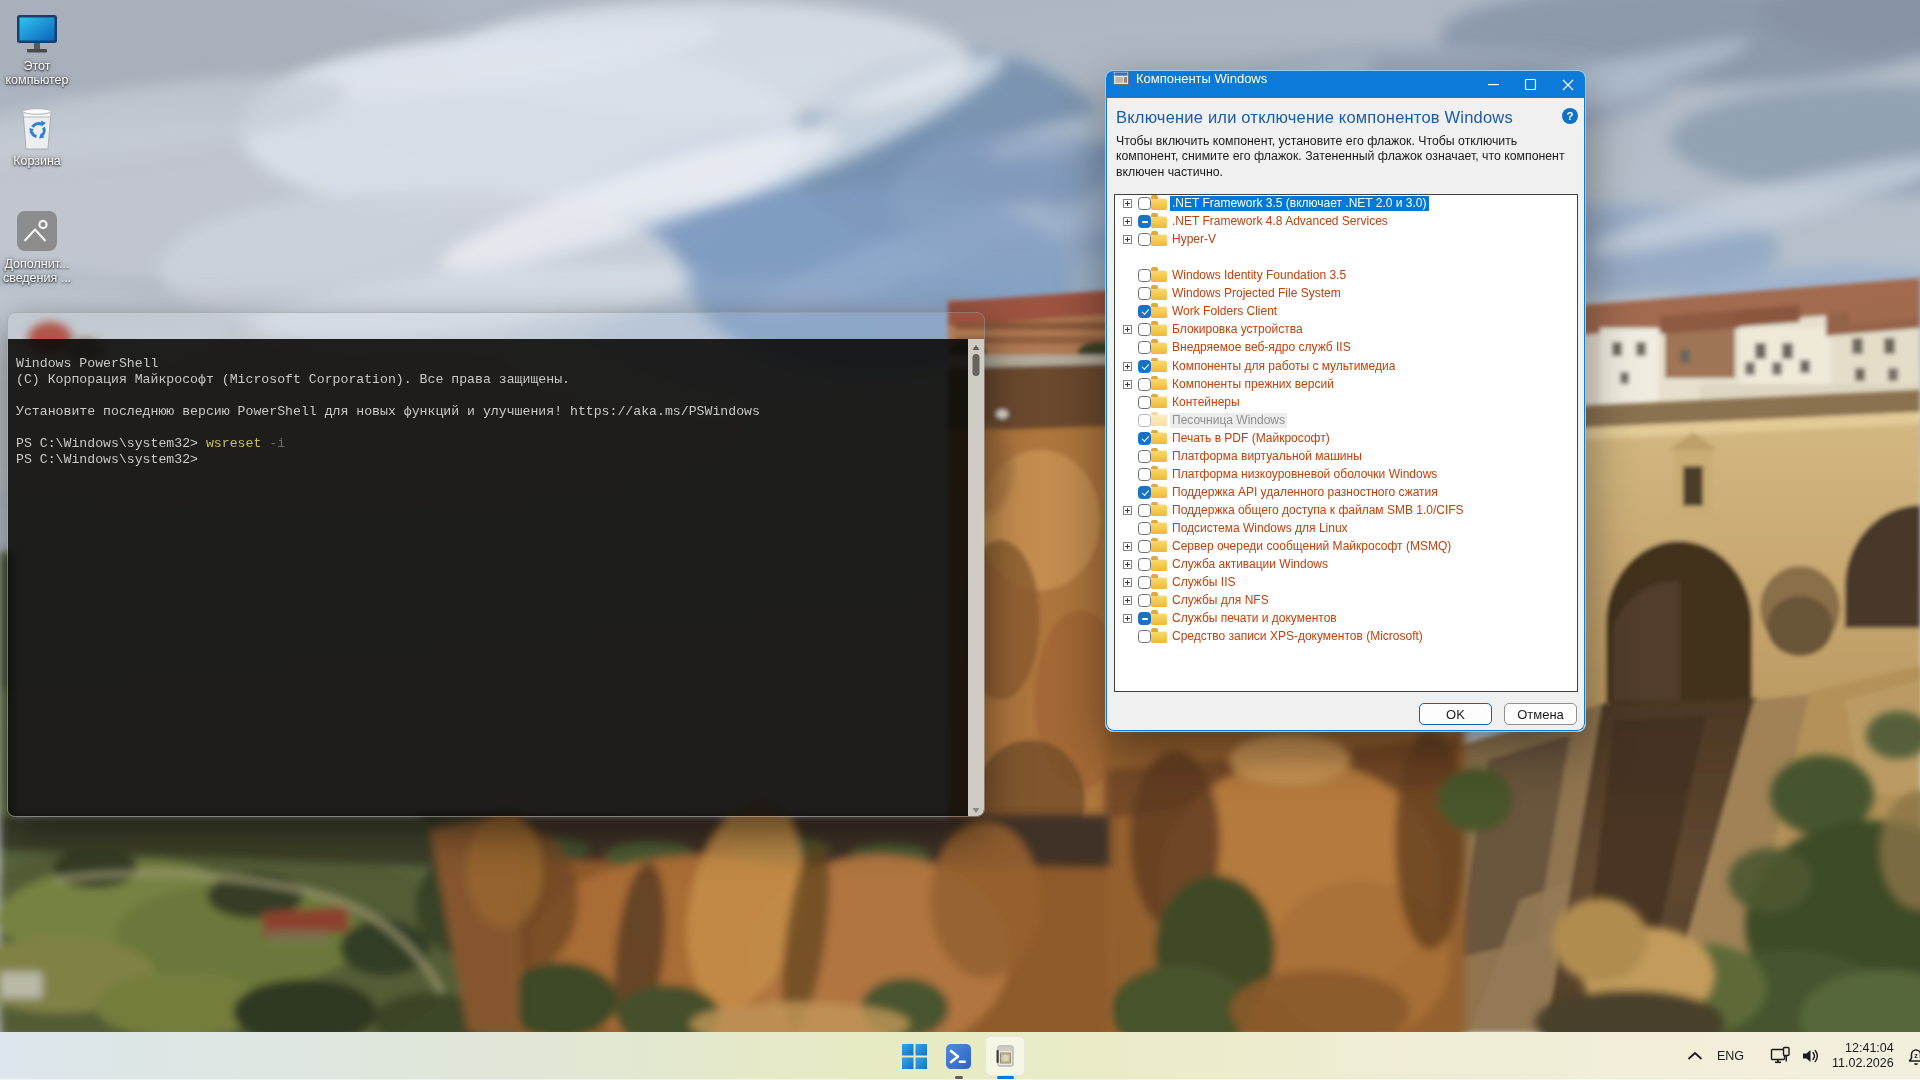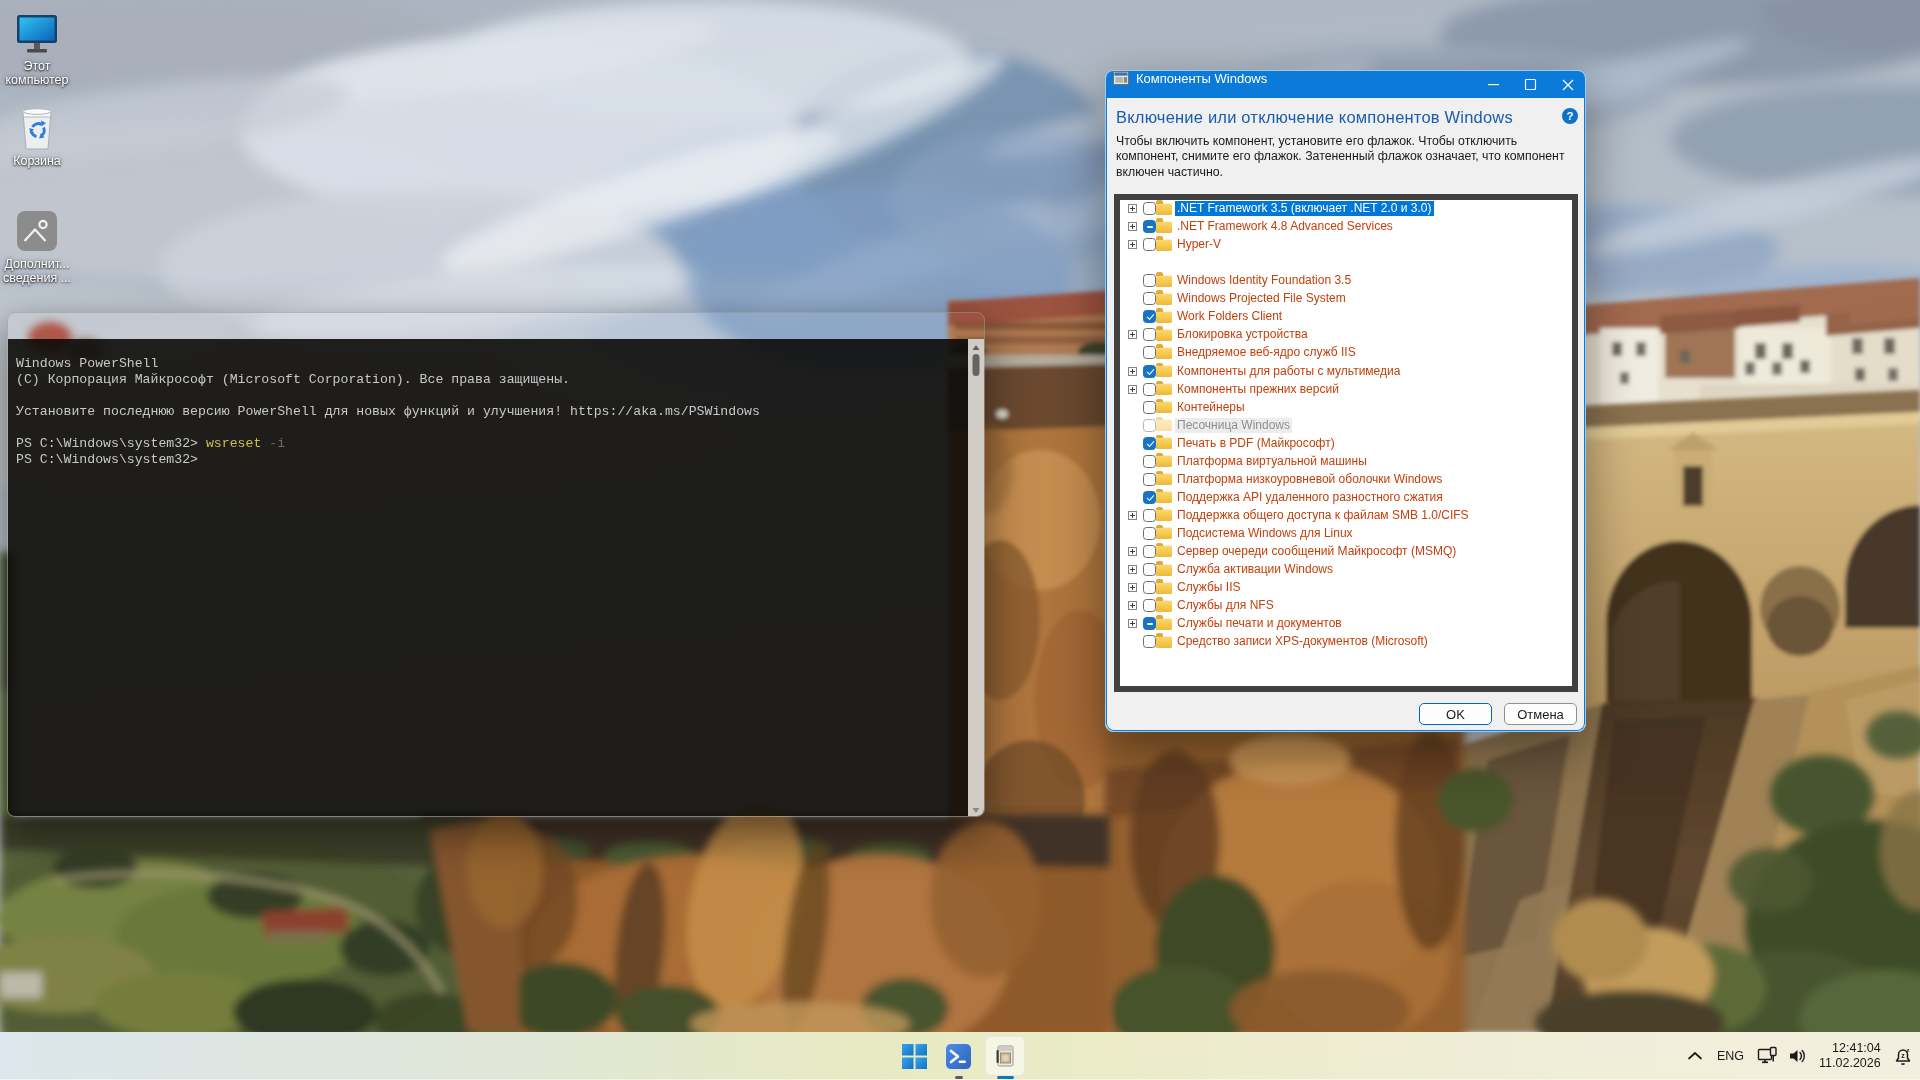--- a/index.html
+++ b/index.html
@@ -14,21 +14,21 @@
 #pstext{font-family:"Liberation Mono",monospace;font-size:13.2px;line-height:16px;color:#c8c8c8;padding:17px 0 0 8px;white-space:pre}
 #psscroll{position:absolute;top:26px;right:0;width:16px;bottom:0;background:rgba(225,221,214,.92)}
 .capt{display:flex;gap:24px;margin-left:auto;margin-right:14px;align-items:center}
 
 #dlg{position:absolute;left:1105px;top:70px;width:481px;height:662px;background:#f0f0f0;border-radius:8px;overflow:hidden;box-shadow:0 18px 50px rgba(0,0,0,.42);border:1px solid #9ccaec}
 #dlgtitle{position:absolute;left:0;top:0;right:0;height:27px;background:#0b7ad8;display:flex;color:#fff;font-size:13px}
 #dlgbody{position:absolute;left:0;top:27px;right:0;bottom:0;background:#f0f0f0;border:1.5px solid #0b7ad8;border-top:none;border-radius:0 0 8px 8px}
 #dhead{position:absolute;left:10px;top:37px;font-size:16.5px;color:#1a5dab;letter-spacing:.2px}
 #dpara{position:absolute;left:10px;top:63px;width:468px;font-size:12.3px;line-height:15.4px;color:#1b1b1b}
 #dhelp{position:absolute;left:456px;top:37px;width:16px;height:16px;border-radius:50%;background:#0d72c8;color:#fff;font-size:11.5px;font-weight:bold;display:flex;align-items:center;justify-content:center}
-#dlist{position:absolute;left:8px;top:123px;width:464px;height:498px;background:#fff;border:6px solid #404040;overflow:hidden}
+#dlist{position:absolute;left:8px;top:123px;width:464px;height:498px;background:#fff;border:1px solid #404040;overflow:hidden}
 .row{position:absolute;left:0;width:100%;height:18px}
 .exp{position:absolute;left:8px;top:4.5px;width:9px;height:9px;border:1px solid #848484;background:#fff}
 .exp:before{content:"";position:absolute;left:1px;top:3px;width:5px;height:1px;background:#3c3c3c}
 .exp.pl:after{content:"";position:absolute;left:3px;top:1px;width:1px;height:5px;background:#3c3c3c}
 .cb{position:absolute;left:23px;top:2.5px;width:13px;height:13px;border:1px solid #6e6e6e;border-radius:3.5px;background:#fdfdfd}
 .cb.on{background:#1873c5;border-color:#1873c5}
 .cb.on:before{content:"";position:absolute;left:2.5px;top:3px;width:6px;height:3.2px;border-left:1.6px solid #fff;border-bottom:1.6px solid #fff;transform:rotate(-48deg)}
 .cb.ind{background:#1873c5;border-color:#1873c5}
 .cb.ind:before{content:"";position:absolute;left:2.5px;top:5px;width:6px;height:1.8px;background:#fff;border-radius:1px}
 .cb.dim{border-color:#b5b5b5}
@@ -514,21 +514,21 @@
 <rect x="4.5" y="7" width="2.2" height="13" rx="1" fill="#3c3c3c"></rect>
 </svg>
 <div style="position:absolute;left:11px;bottom:-4px;width:17px;height:3.2px;border-radius:2px;background:#0c77cf"></div>
 </div>
 </div>
 <div style="position:absolute;left:955px;top:44px;width:8px;height:3px;border-radius:2px;background:#5c5c58"></div>
 <div class="tray" style="left:1684px;gap:0">
 <svg width="22" height="22" viewBox="0 0 22 22" style="margin-right:11px">
           <path d="M5,13.5 L11,8 L17,13.5" fill="none" stroke="#1b1b1b" stroke-width="1.7" stroke-linecap="round" stroke-linejoin="round"></path>
         </svg>
-<span style="margin-right:13px;font-size:12.5px">ENG</span>
+<span style="margin-right:26px;font-size:12.5px">ENG</span>
 <svg width="21" height="20" viewBox="0 0 21 20" style="margin-right:9px">
 <rect x="1.5" y="3.5" width="13" height="10" rx="1" fill="none" stroke="#1b1b1b" stroke-width="1.4"></rect>
 <rect x="5" y="15.5" width="6" height="1.6" fill="#1b1b1b"></rect>
           <rect x="7.2" y="13.5" width="1.6" height="2.5" fill="#1b1b1b"></rect>
 <rect x="13.5" y="1.5" width="5.5" height="8" rx="1" fill="#efeada" stroke="#1b1b1b" stroke-width="1.4"></rect>
 <rect x="15.5" y="9.5" width="1.5" height="6" fill="#1b1b1b"></rect>
 </svg>
 <svg width="20" height="20" viewBox="0 0 20 20" style="margin-right:12px">
 <path d="M3,7.5 L6.5,7.5 L10.5,4 L10.5,16 L6.5,12.5 L3,12.5 Z" fill="#1b1b1b"></path>
 <path d="M13,6.5 A5.5 5.5 0 0 1 13,13.5 M15.2,4.5 A8.2 8.2 0 0 1 15.2,15.5" fill="none" stroke="#1b1b1b" stroke-width="1.4" stroke-linecap="round"></path>

